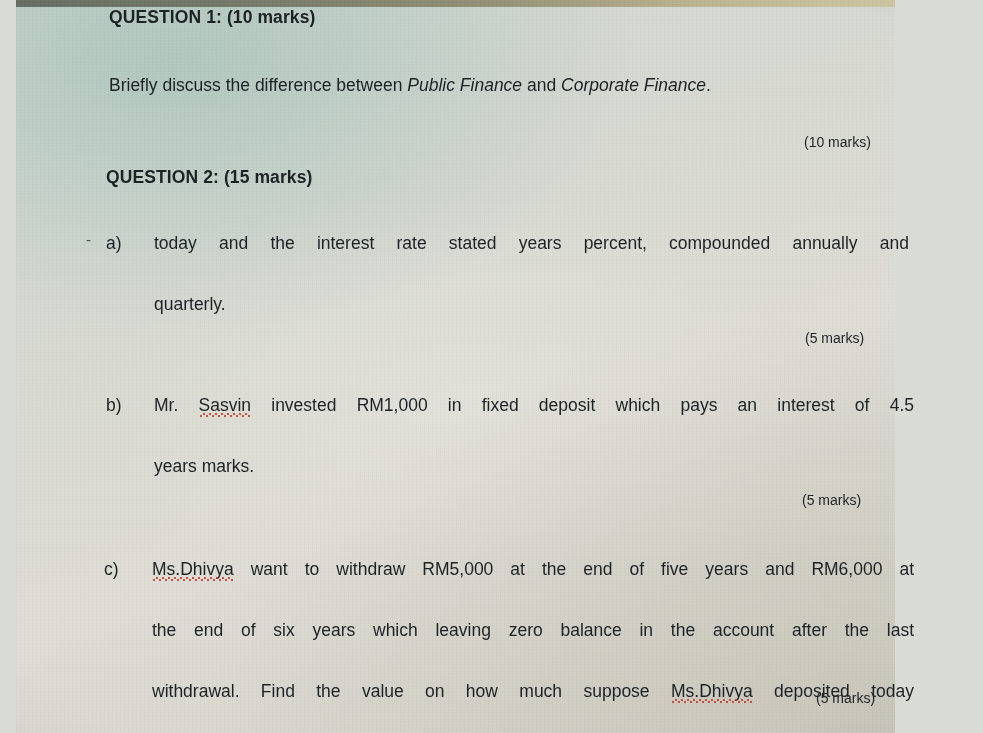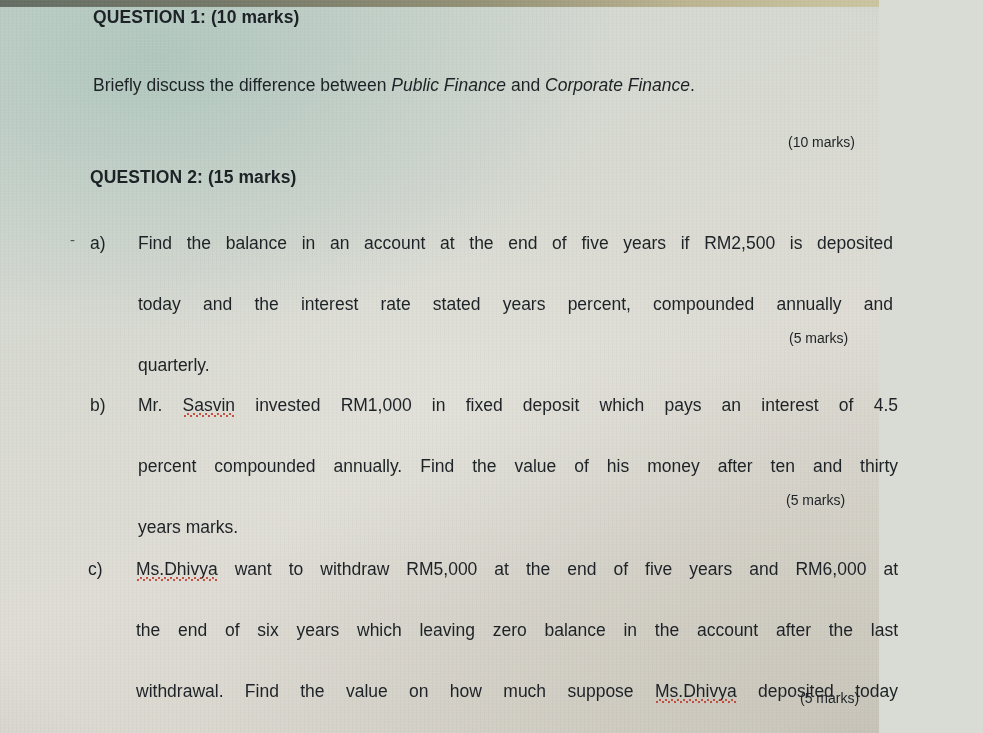--- a/index.html
+++ b/index.html
@@ -19,20 +19,21 @@
     position: relative;
     width: 879px;
     height: 733px;
     background:
       radial-gradient(ellipse 700px 420px at 18% 8%, rgba(150,185,175,0.55) 0%, rgba(150,185,175,0.0) 65%),
       radial-gradient(ellipse 900px 600px at 95% 100%, rgba(196,192,180,0.65) 0%, rgba(196,192,180,0.0) 70%),
       radial-gradient(ellipse 500px 300px at 50% 55%, rgba(228,228,222,0.55) 0%, rgba(228,228,222,0.0) 70%),
       linear-gradient(160deg, #cdd6cf 0%, #d7d9d1 35%, #dedcd4 60%, #d2cfc6 100%);
     box-sizing: border-box;
     color: #1d2226;
+    margin-left: 16px;
   }
   .top-strip {
     position: absolute;
     top: 0; left: 0; right: 0;
     height: 7px;
     background: linear-gradient(90deg, #5c6359 0%, #6d6f5e 25%, #8e8a6d 55%, #b9b08a 78%, #cbc49d 100%);
     opacity: 0.9;
   }
   .vignette {
     position: absolute;
@@ -151,32 +152,30 @@
 
     <div class="marks" style="left:788px; top:134px;">(10 marks)</div>
 
     <div class="q-heading" style="left:90px; top:167px;">QUESTION 2: (15 marks)</div>
 
     <div class="dash-mark" style="left:70px; top:231px;">-</div>
 
     <div class="item" style="left:90px; top:228px; width:805px;">
       <div class="label">a)</div>
       <div class="body" style="width:755px;">
-        <span class="jline">Find the balance in an account at the end of five years if RM2,500 is deposited</span>
         <span class="jline">today and the interest rate stated years percent, compounded annually and</span>
         <span class="jline last">quarterly.</span>
       </div>
     </div>
     <div class="marks" style="left:789px; top:330px;">(5 marks)</div>
 
     <div class="item" style="left:90px; top:390px; width:810px;">
       <div class="label">b)</div>
       <div class="body" style="width:760px;">
         <span class="jline"><span>Mr. </span><span class="sp">Sasvin</span><span> invested RM1,000 in fixed deposit which pays an interest of 4.5</span></span>
-        <span class="jline">percent compounded annually. Find the value of his money after ten and thirty</span>
         <span class="jline last">years marks.</span>
       </div>
     </div>
     <div class="marks" style="left:786px; top:492px;">(5 marks)</div>
 
     <div class="item" style="left:88px; top:554px; width:812px;">
       <div class="label">c)</div>
       <div class="body" style="width:762px;">
         <span class="jline"><span class="sp">Ms.Dhivya</span><span> want to withdraw RM5,000 at the end of five years and RM6,000 at</span></span>
         <span class="jline">the end of six years which leaving zero balance in the account after the last</span>

